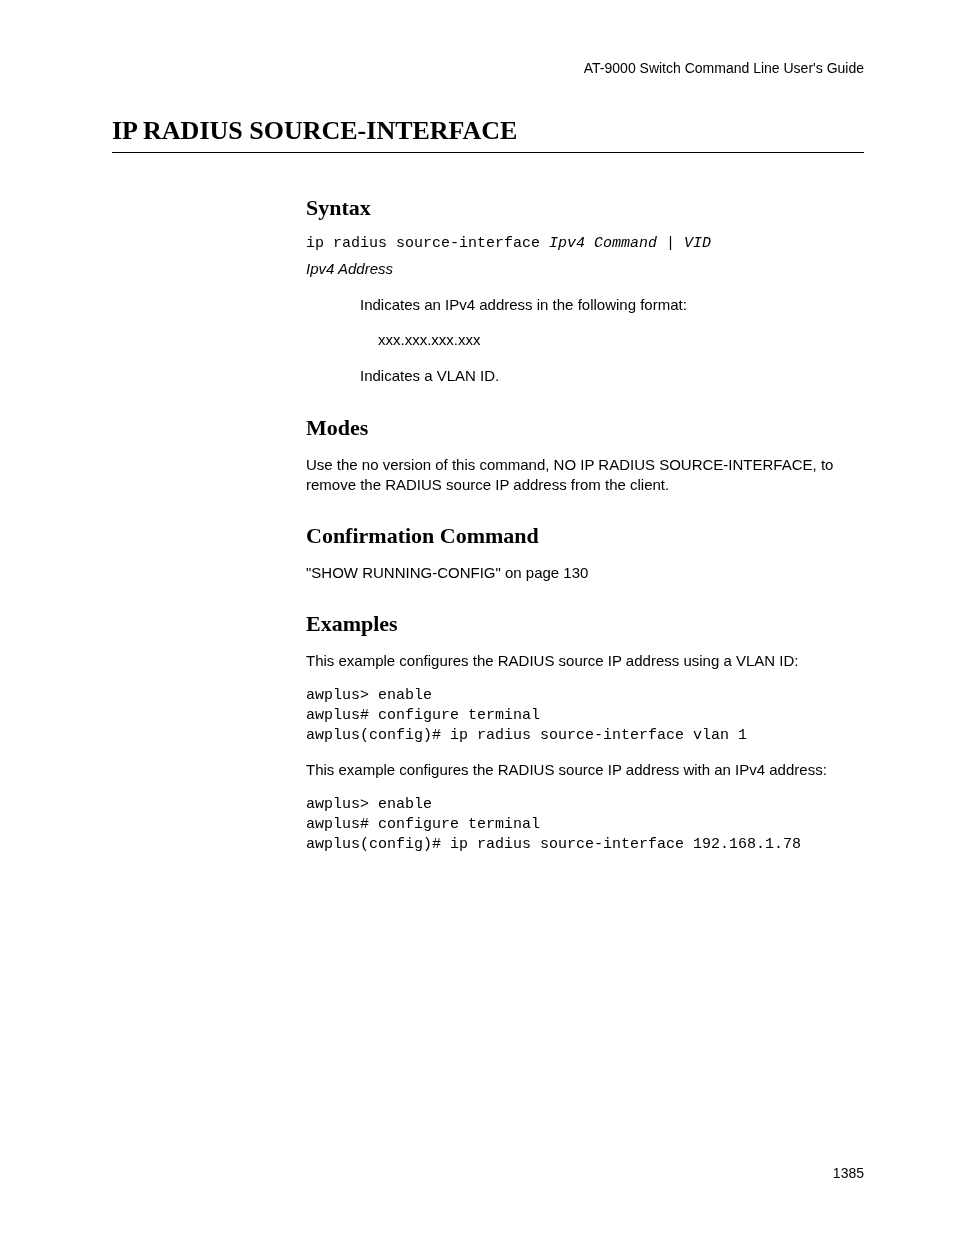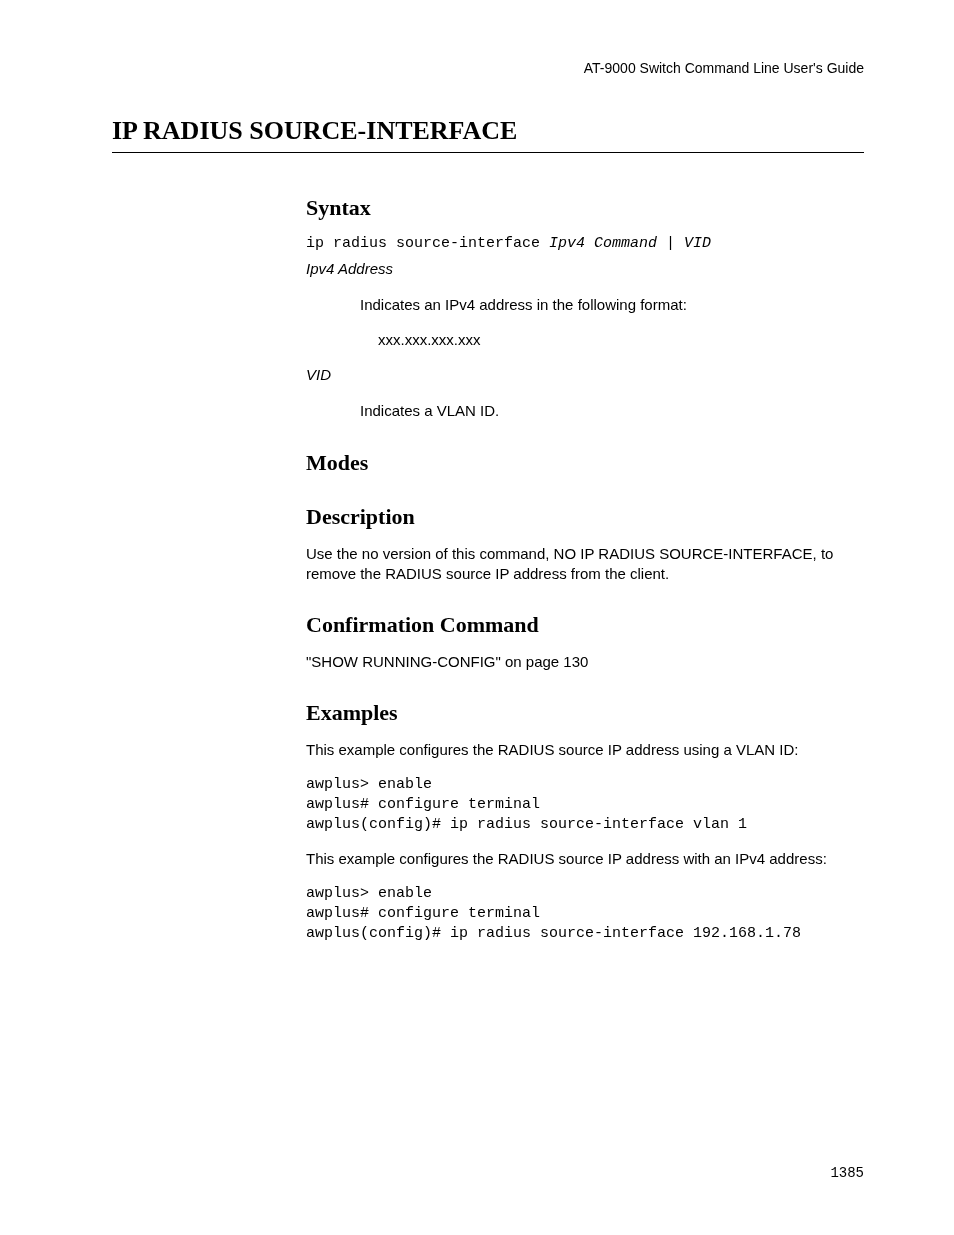--- a/index.html
+++ b/index.html
@@ -87,47 +87,45 @@
       font-family: "Courier New", Courier, monospace;
       font-size: 15px;
       white-space: pre;
       margin-top: 14px;
       line-height: 1.35;
     }
     .page-number {
       position: absolute;
       bottom: 54px;
       right: 90px;
-      font-family: Liberation Mono, monospace;
+      font-family: Liberation Sans, sans-serif;
       font-size: 14px;
     }
   </style>
 </head>
 <body>
 
 <div class="header-line">AT-9000 Switch Command Line User's Guide</div>
 
 <h1 class="page-title">IP RADIUS SOURCE-INTERFACE</h1>
 
 <div class="content-col">
 
   <div class="sect-head first">Syntax</div>
   <div class="mono"><span>ip radius source-interface </span><span class="mono-italic">Ipv4 Command | VID</span></div>
 
 
   <div class="param-term">Ipv4 Address</div>
   <div class="param-desc">Indicates an IPv4 address in the following format:</div>
   <div class="param-sub">xxx.xxx.xxx.xxx</div>
 
-  <div class="param-term" style="margin-top:18px;">VID</div>
   <div class="param-desc">Indicates a VLAN ID.</div>
 
   <div class="sect-head">Modes</div>
 
-  <div class="sect-head">Description</div>
   <div class="body-text para">Use the no version of this command, NO IP RADIUS SOURCE-INTERFACE, to remove the RADIUS source IP address from the client.</div>
 
   <div class="sect-head">Confirmation Command</div>
   <div class="body-text para first-after-head">"SHOW RUNNING-CONFIG" on page 130</div>
 
   <div class="sect-head">Examples</div>
   <div class="body-text para first-after-head">This example configures the RADIUS source IP address using a VLAN ID:</div>
   <div class="code-block">awplus&gt; enable
 awplus# configure terminal
 awplus(config)# ip radius source-interface vlan 1</div>

